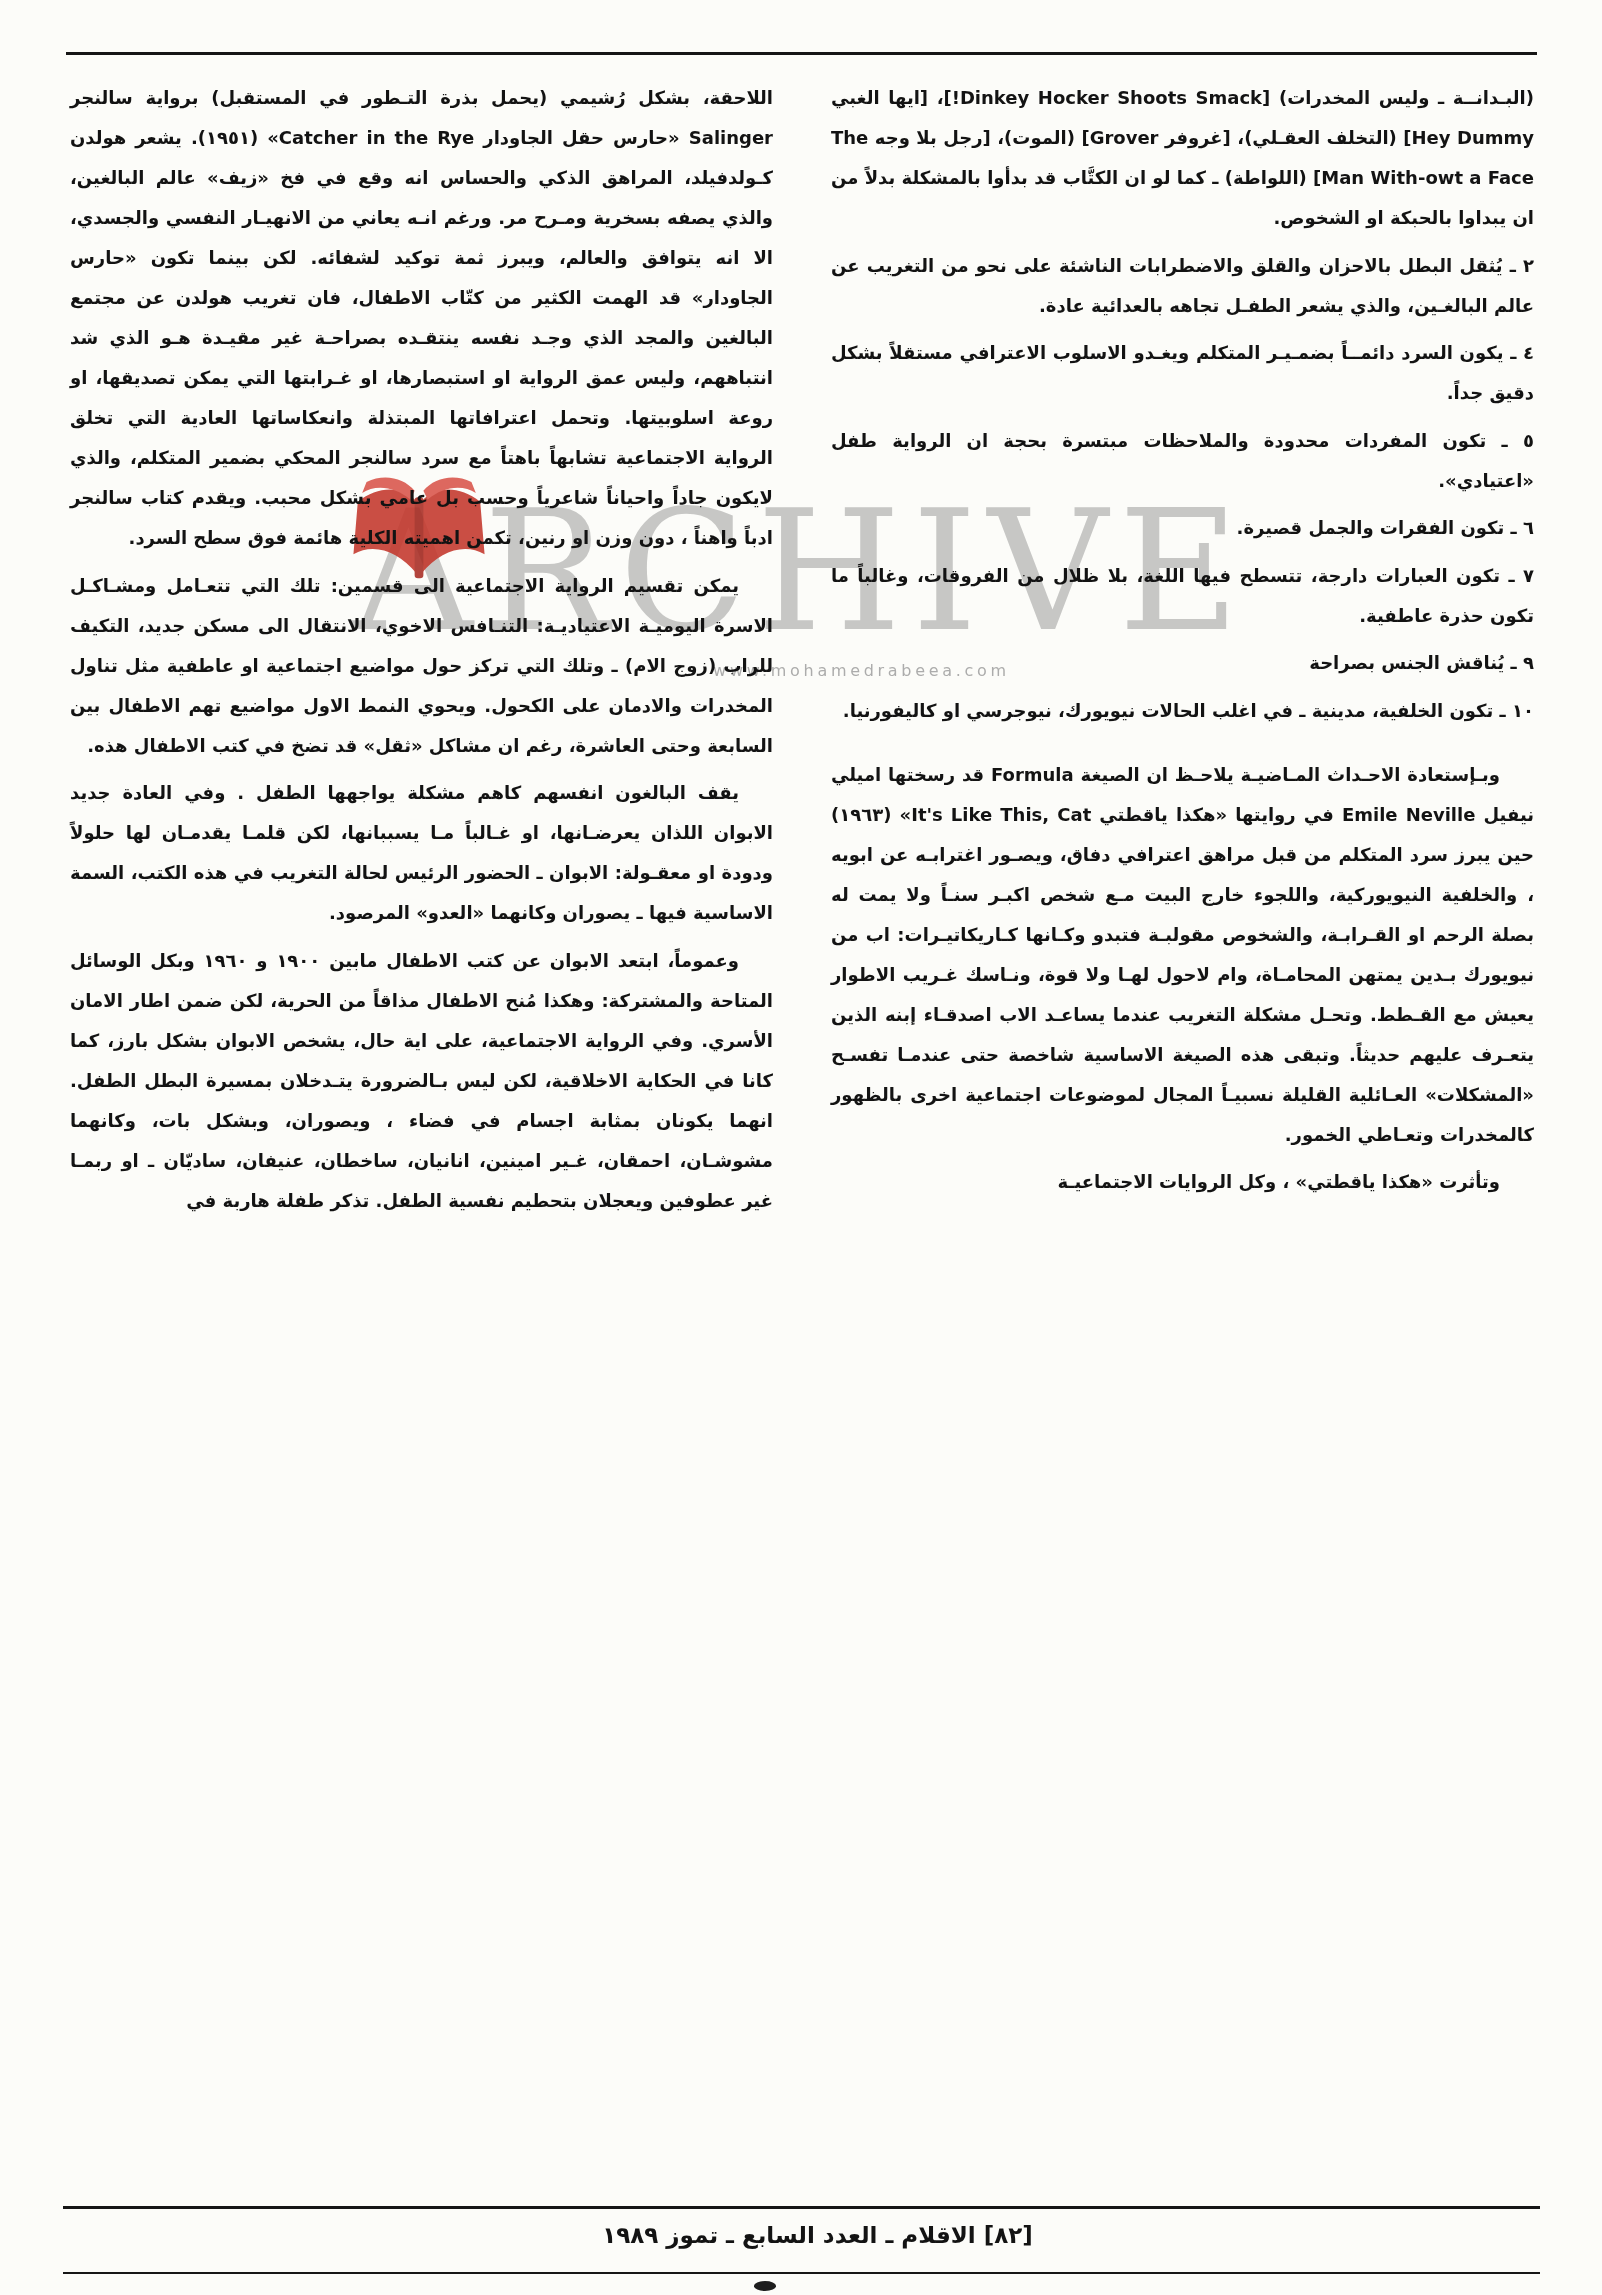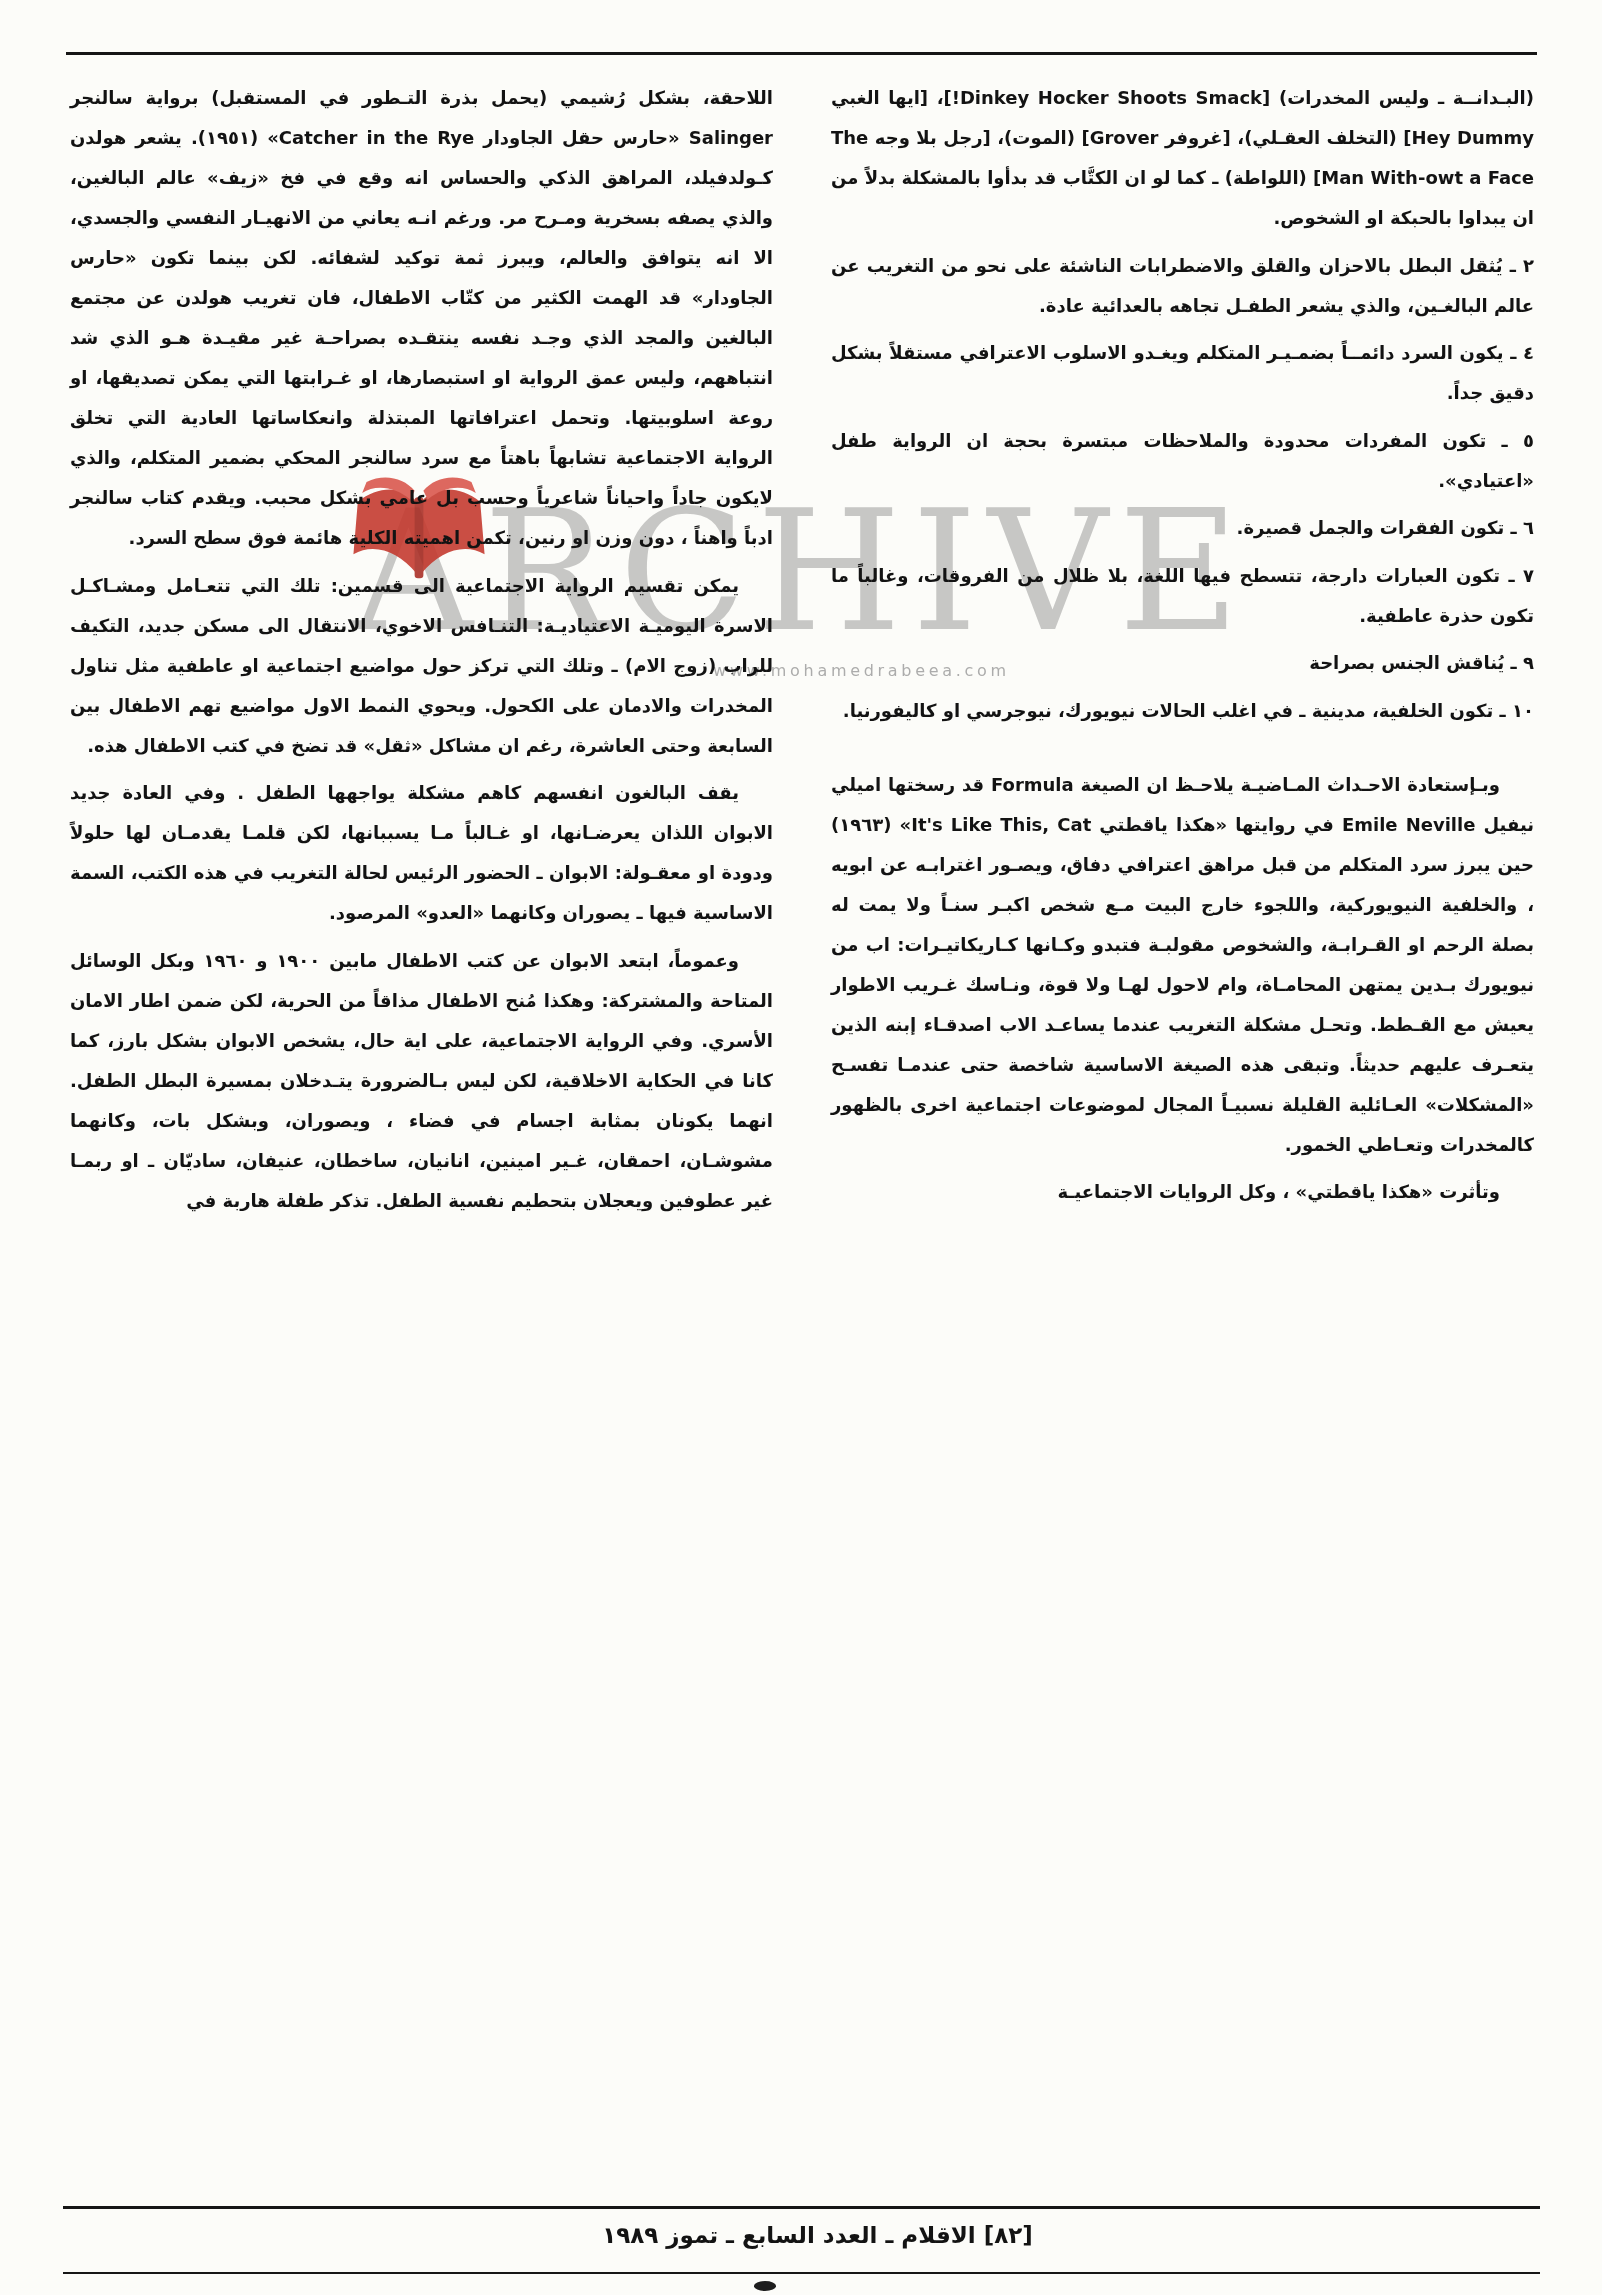--- a/index.html
+++ b/index.html
@@ -24,21 +24,21 @@
     z-index:2;
   }
   .col{
     width:703px;flex:0 0 auto;
     font-size:18px;font-weight:bold;
     line-height:40px;
     text-align:justify;
   }
   .col p{margin:0 0 7.5px 0;}
   p.indent{text-indent:34px;}
-  p.gap-before{margin-top:34px;}
+  p.gap-before{margin-top:24px;}
 
   .watermark{
     position:absolute;top:485px;left:50%;
     transform:translateX(-50%);
     width:1137px;text-align:center;
     z-index:1;pointer-events:none;
   }
   .wm-row{position:relative;display:block;}
   .wm-title{
     font-family:"DejaVu Serif",serif;

